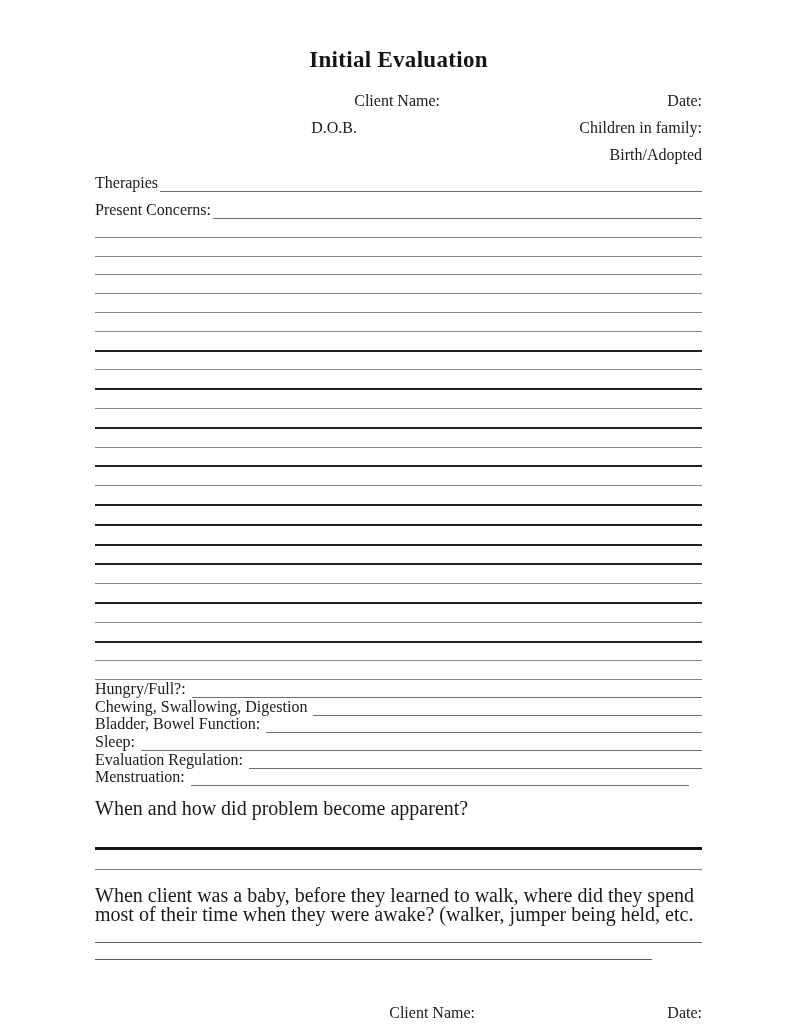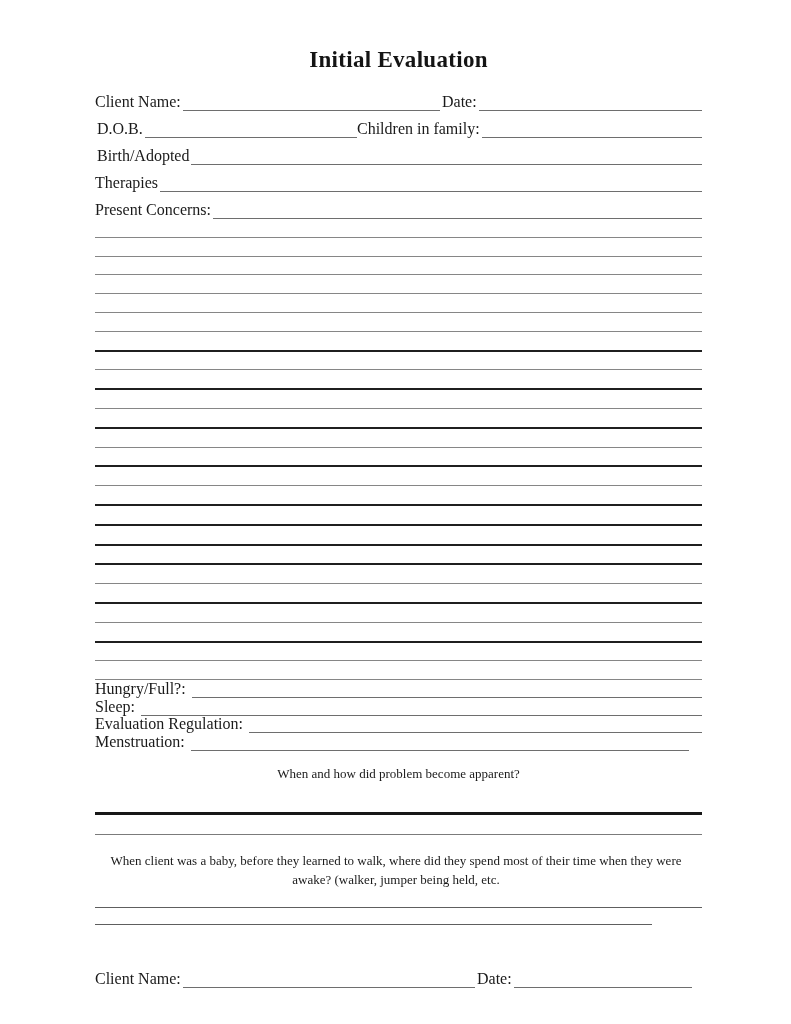--- a/index.html
+++ b/index.html
@@ -25,44 +25,43 @@
     letter-spacing: 0.3px;
     color: #141414;
   }
   .frow {
     display: flex;
     align-items: flex-end;
     height: 27px;
     font-size: 16px;
   }
   .frow.first { margin-top: 9px; }
-  .half { display: flex; align-items: flex-end; }
+  .half { display: flex; align-items: flex-end; flex-direction: column; }
   .half.l { width: 345px; }
   .half.r { flex: 1; padding-left: 2px; align-items: flex-end; }
   .lbl { white-space: nowrap; line-height: 19px; }
   .fill {
     flex: 1;
     height: 19px;
     border-bottom: 1px solid #6e6e6e;
     margin-left: 2px;
   }
   
   .rules { margin-top: 0; }
   .rule { height: 17.8px; border-bottom: 1px solid #868686; }
   .rule.thick { border-bottom: 2px solid #1f1f1f; }
   
   .frow.tight { height: 17.7px; }
   .frow.tight .fill { margin-left: 6px; }
   .frow.tight:last-child .fill { margin-right: 13px; }
   
   .q {
     margin: 13px 0 0 0;
-    font-size: 13px;
+    font-size: 20px;
     line-height: 19px;
-    text-align: center;
   }
   .para { margin-top: 16px; max-width: 602px; }
   
   .hr { height: 0; border-bottom: 1px solid #7b7b7b; }
   .hr.thick { border-bottom: 3px solid #171717; margin-top: 29px; }
   .hr.thin1 { margin-top: 19px; }
   .hr.lineA { margin-top: 18px; border-bottom: 1px solid #5e5e5e; }
   .hr.lineB { margin-top: 16px; width: 557px; border-bottom: 1px solid #5e5e5e; }
   
   .frow.footer { margin-top: 36px; }
@@ -141,20 +140,28 @@
       <div class="rule"></div>
       <div class="rule"></div>
     </div>
 
   <div>
       <div class="frow tight">
         <span class="lbl">Hungry/Full?:</span>
         <span class="fill"></span>
       </div>
       <div class="frow tight">
+        <span class="lbl">Chewing, Swallowing, Digestion</span>
+        <span class="fill"></span>
+      </div>
+      <div class="frow tight">
+        <span class="lbl">Bladder, Bowel Function:</span>
+        <span class="fill"></span>
+      </div>
+      <div class="frow tight">
         <span class="lbl">Sleep:</span>
         <span class="fill"></span>
       </div>
       <div class="frow tight">
         <span class="lbl">Evaluation Regulation:</span>
         <span class="fill"></span>
       </div>
       <div class="frow tight">
         <span class="lbl">Menstruation:</span>
         <span class="fill"></span>

